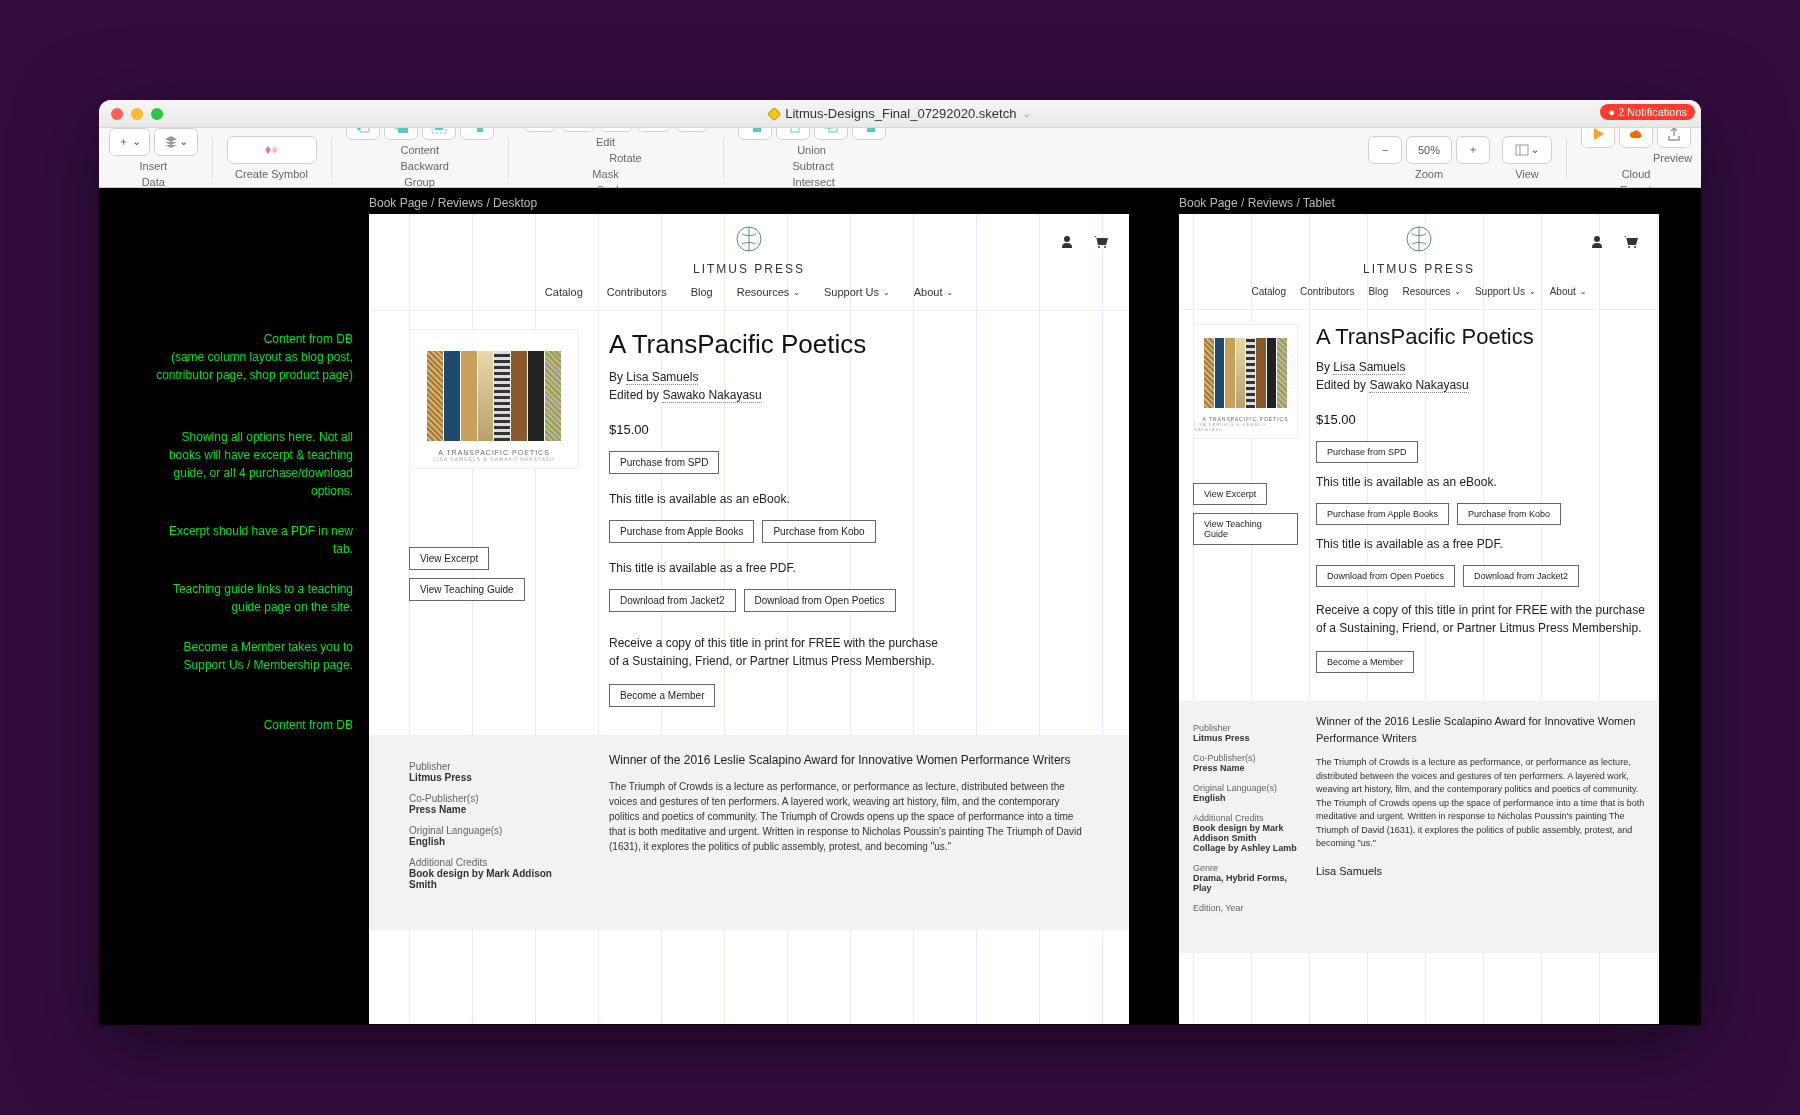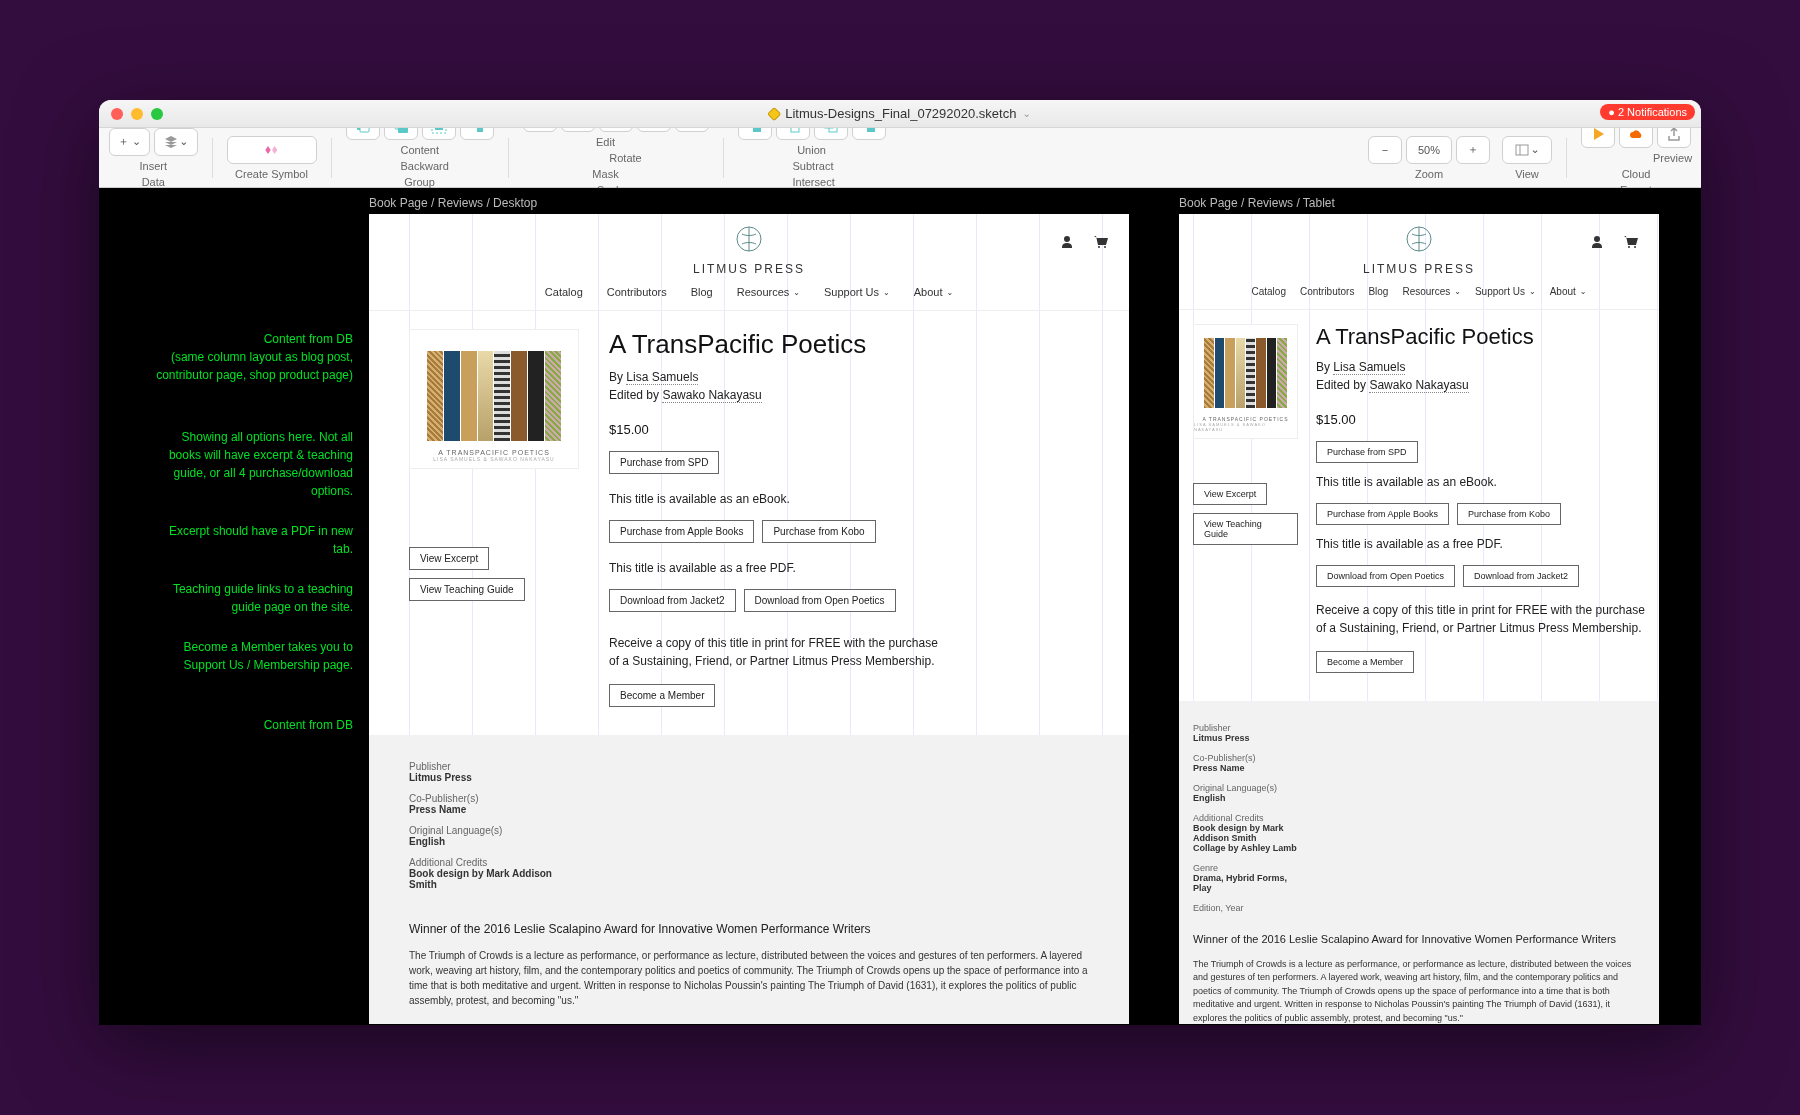--- a/index.html
+++ b/index.html
@@ -124,21 +124,21 @@
   }
   .book-right{flex:1;}
   .book-title{font-size:26px; font-weight:400; color:#111; margin-bottom:10px;}
   .tablet .book-title{font-size:22px;}
   .byline{font-size:12px; color:#222; margin-bottom:4px;}
   .byline .u{border-bottom:1px dotted #888;}
   .price{font-size:13px; color:#111; margin:20px 0 6px;}
   .section-text{font-size:12px; color:#222; margin:18px 0 6px;}
   .btn-row{display:flex; gap:8px; flex-wrap:wrap;}
   .member-text{font-size:12px; color:#222; margin:22px 0 6px; line-height:1.5; max-width:340px;}
-  .grey-section{background:#f2f2f2; margin-top:28px; padding:16px 40px 40px; display:flex; gap:30px;flex-direction:column;}
+  .grey-section{background:#f2f2f2; margin-top:28px; padding:16px 40px 40px; display:flex; gap:30px;}
   .tablet .grey-section{padding:12px 14px 40px; gap:18px;}
   .meta-col{width:170px; flex-shrink:0; font-size:10px; color:#333;}
   .tablet .meta-col{width:105px; font-size:9px;}
   .meta-label{color:#666; margin-top:10px;}
   .meta-val{font-weight:600;}
   .award-text{font-size:12px; color:#222; line-height:1.5; margin-bottom:10px;}
   .body-text{font-size:10px; color:#333; line-height:1.5;}
   .tablet .body-text{font-size:9px;}
   .contrib-name{font-size:11px; color:#222; margin-top:14px;}
   

